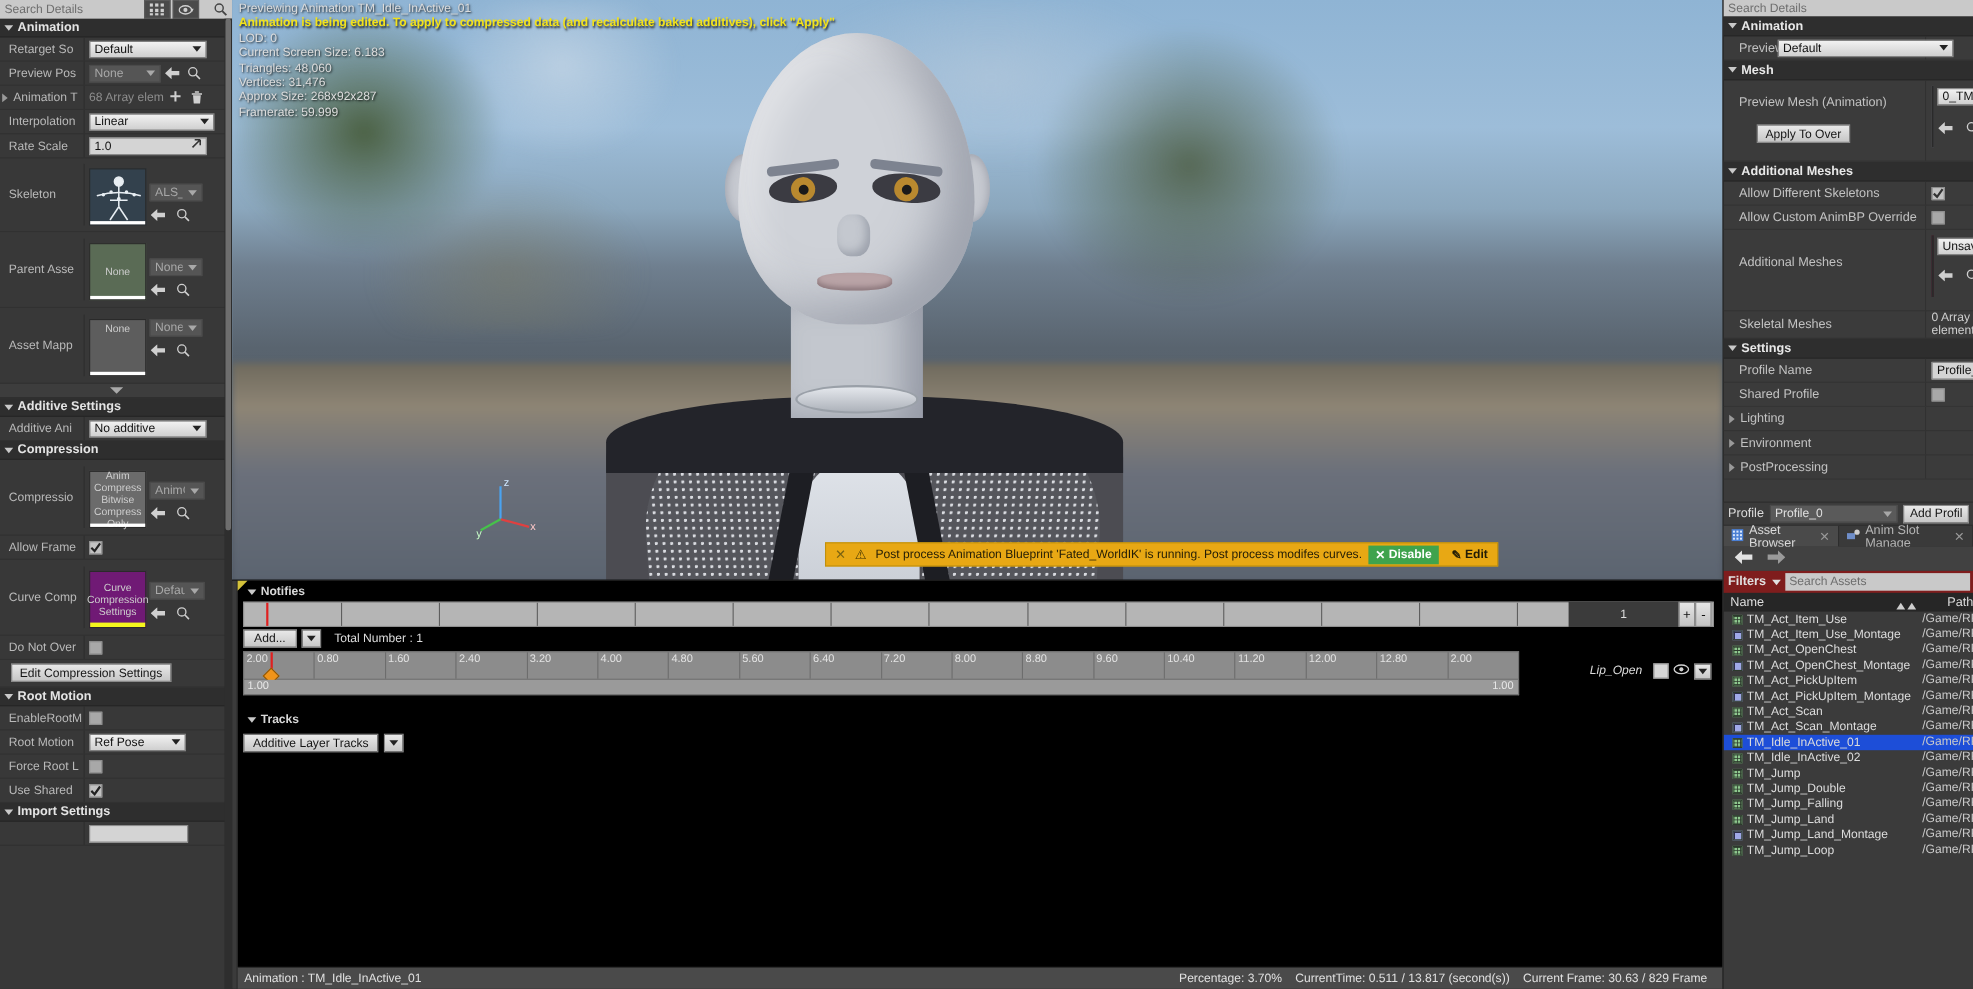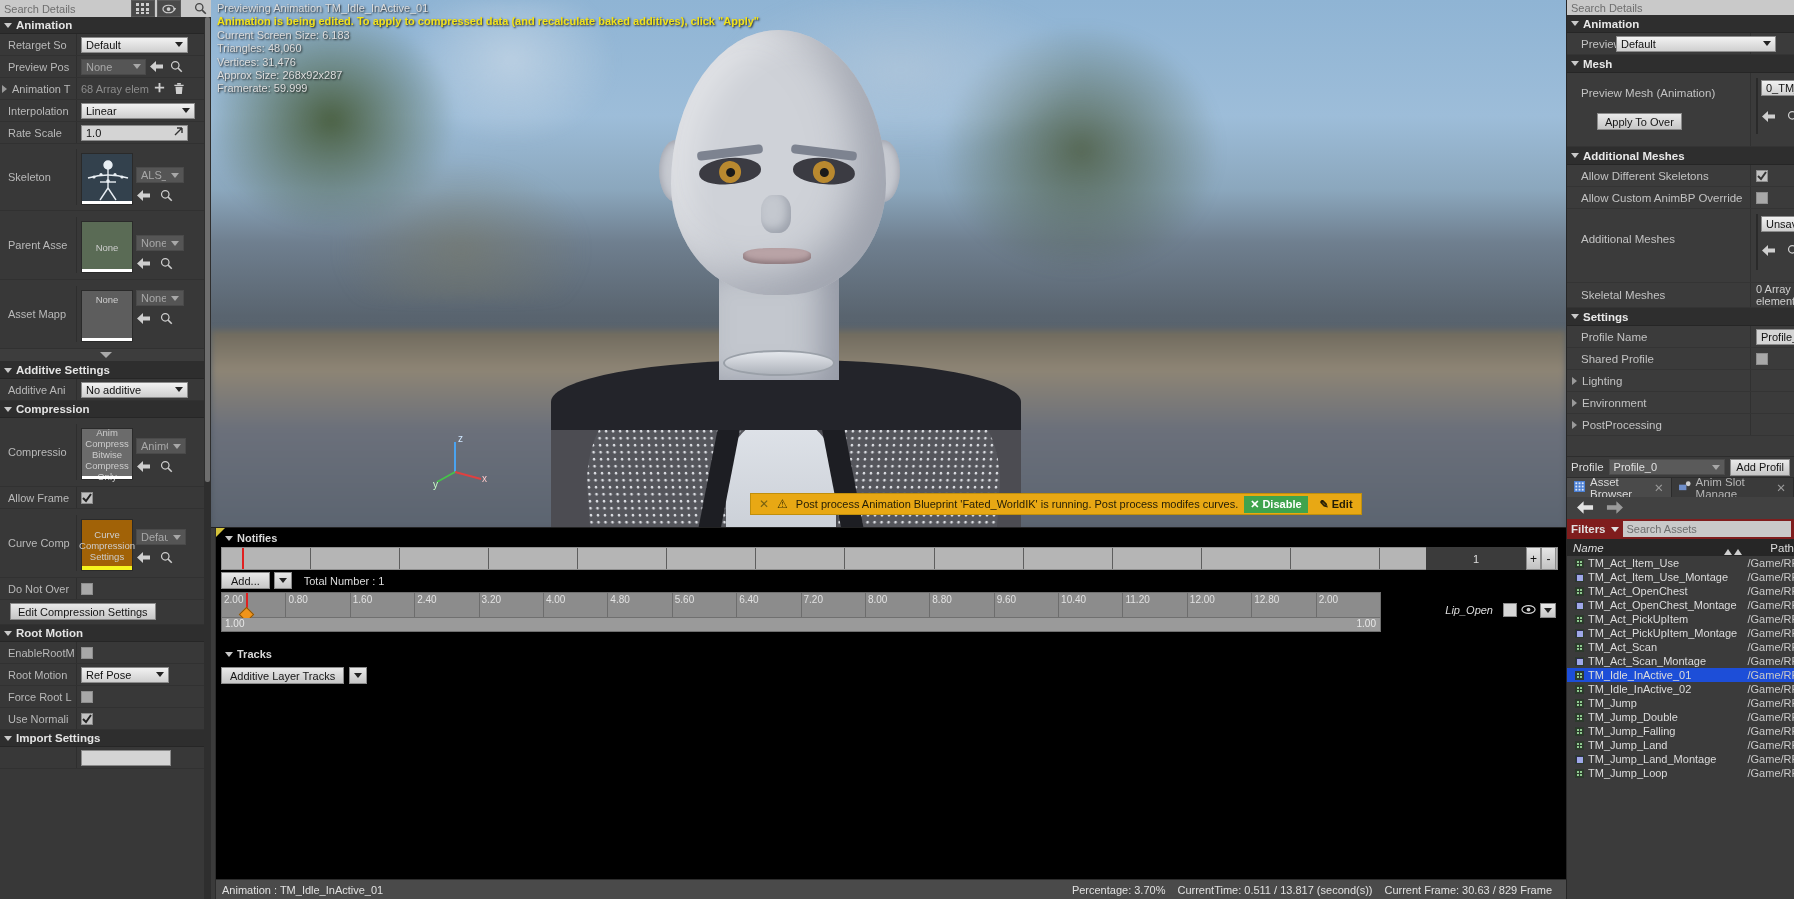--- a/index.html
+++ b/index.html
@@ -135,24 +135,24 @@
   .rthumb { width:56px;height:56px; border:1px solid #2a2a2a; position:relative; overflow:hidden;}
   .profile-bar { height:22px; display:flex; align-items:center; gap:5px; padding:0 4px; background:#3b3b3b; border-top:1px solid #2d2d2d; border-bottom:1px solid #2d2d2d;}
   .tabbar { height:19px; display:flex; align-items:flex-end; background:#313131; }
   .tab { height:19px; display:flex; align-items:center; gap:5px; padding:0 7px; font-size:11.5px; color:#dadada; background:#4a4a4a; border-right:1px solid #2b2b2b;}
   .tab.inactive { background:#3a3a3a; color:#b5b5b5;}
   .nav-row { height:22px; display:flex; align-items:center; gap:12px; padding-left:10px; background:#414141;}
   .filters-row { height:20px; display:flex; align-items:center; gap:4px; padding-left:4px; background:#7f1d1d;}
   .filters-btn { display:flex; align-items:center; gap:3px; font-size:11.5px; color:#e0e0e0; font-weight:bold;}
   .assets-search { flex:1; height:16px; background:#c9c9c9; color:#6e6e6e; font-size:11px; display:flex; align-items:center; padding:0 4px; margin-right:3px;}
   .hdr-row { height:17px; background:#262626; display:flex; align-items:center; font-size:11.5px; color:#ddd; }
-  .hdr-row .c1 { width:345px; padding-left:6px; position:relative;font-style:italic;}
+  .hdr-row .c1 { width:345px; padding-left:6px; position:relative;}
   .hdr-row .c2 { padding-left:6px; }
   .alist { flex:1; overflow:hidden; }
-  .arow { height:14px; display:flex; align-items:center; font-size:11px; color:#dcdcdc;}
+  .arow { height:14px; display:flex; font-size:11px; color:#dcdcdc;}
   .arow.sel { background:#1d4ed8; }
   .arow .an { width:345px; display:flex; align-items:center; gap:4px; padding-left:8px; white-space:nowrap; overflow:hidden;}
   .arow .ap { color:#c9c9c9; white-space:nowrap; overflow:hidden; padding-left:6px;}
   .aico { width:9px;height:9px; border:1px solid #2c3a2c; background:#8fc98f;
          background-image: linear-gradient(#2c3a2c 1px, transparent 1px), linear-gradient(90deg,#2c3a2c 1px, transparent 1px);
          background-size:3px 3px; flex:0 0 9px;}
   .aico.blue { background:#9fa8e8; background-image: linear-gradient(#2c2c4a 1px, transparent 1px), linear-gradient(90deg,#2c2c4a 1px, transparent 1px);}
 </style>
 </head>
 <body>
@@ -434,21 +434,21 @@
               <svg viewBox="0 0 10 10">
                 <path d="M1 5 L4 8 L9 1" stroke="#222" stroke-width="2" fill="none"></path>
               </svg>
             </span>
           </div>
       </div>
 
       <div class="prow" style="min-height:69px">
         <div class="plabel">Curve Comp</div>
         <div class="pval" style="align-items:flex-start;padding-top:4px">
-          <div class="thumb" style="background:#a16207">
+          <div class="thumb" style="background:#701a75">
             <span class="lbl">Curve Compression Settings</span>
             <div class="bot" style="background:#f5f51d;height:4px"></div>
           </div>
           <div style="display:flex;flex-direction:column;gap:4px;padding-top:10px">
             <div class="combo combo-dark" style="width:50px">
                 <span class="cv">DefaultA</span>
                 <span class="caret"></span>
               </div>
             <div style="display:flex;gap:6px">
               <span class="icnbtn">
@@ -497,21 +497,21 @@
             </div>
           </div>
       </div>
       <div class="prow">
         <div class="plabel">Force Root L</div>
         <div class="pval">
             <span class="chk off"></span>
           </div>
       </div>
       <div class="prow">
-        <div class="plabel">Use Normali</div>
+        <div class="plabel">Use Shared</div>
         <div class="pval">
             <span class="chk">
               <svg viewBox="0 0 10 10">
                 <path d="M1 5 L4 8 L9 1" stroke="#222" stroke-width="2" fill="none"></path>
               </svg>
             </span>
           </div>
       </div>
 
       <div class="cat-header">
@@ -561,20 +561,21 @@
             <div class="iris"></div>
             <div class="pupil"></div>
           </div>
         <div class="nose"></div>
         <div class="mouth"></div>
       </div>
 
       <div class="vp-overlay">
         <div>Previewing Animation TM_Idle_InActive_01</div>
         <div class="warn">Animation is being edited. To apply to compressed data (and recalculate baked additives), click "Apply"</div>
+        <div>LOD: 0</div>
         <div>Current Screen Size: 6.183</div>
         <div>Triangles: 48,060</div>
         <div>Vertices: 31,476</div>
         <div>Approx Size: 268x92x287</div>
         <div>Framerate: 59.999</div>
       </div>
 
       <div class="axis">
         <svg width="60" height="60" viewBox="0 0 60 60">
           <line x1="22" y1="40" x2="22" y2="10" stroke="#4aa3f0" stroke-width="2"></line>

